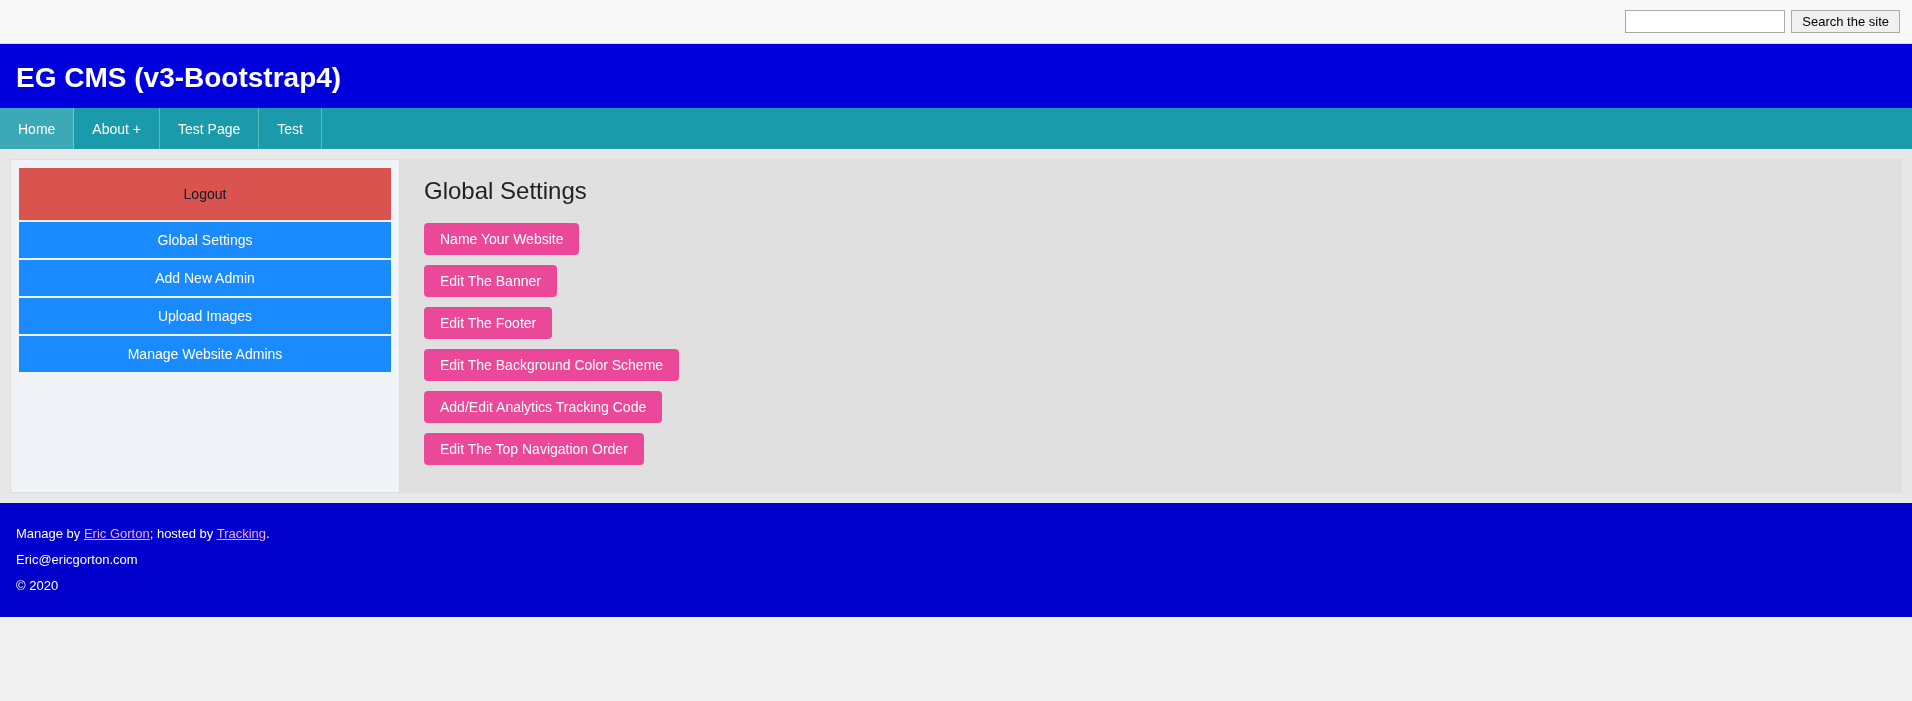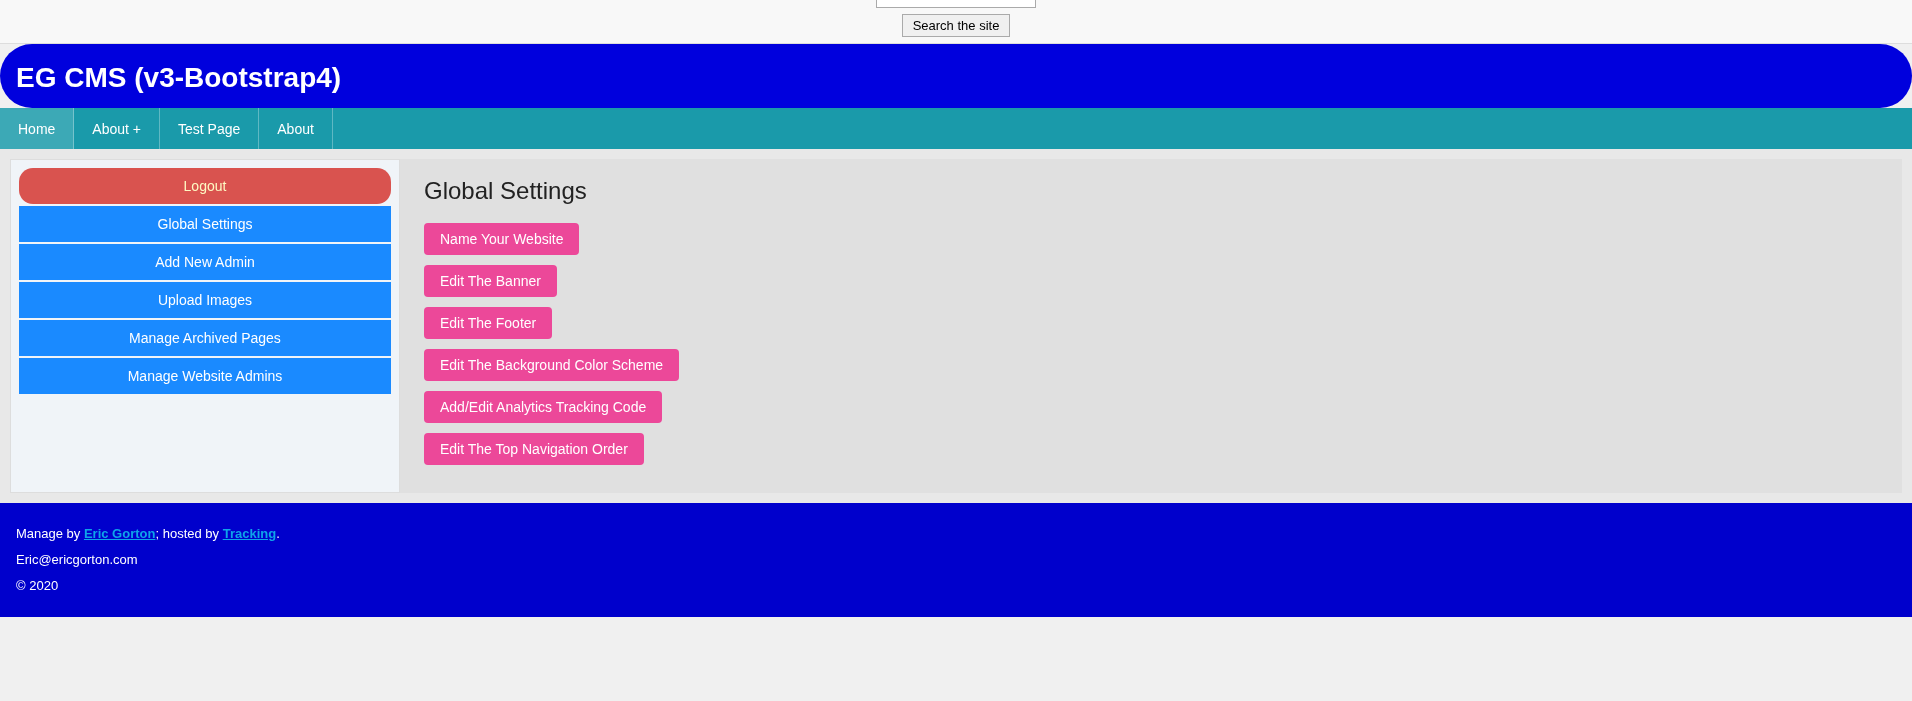--- a/index.html
+++ b/index.html
@@ -8,42 +8,40 @@
     
     #top-bar {
       background: #f8f8f8;
       border-bottom: 1px solid #ddd;
       padding: 6px 12px;
       display: flex;
       justify-content: flex-end;
       align-items: center;
       gap: 6px;
       height: 44px;
-      flex-direction: column;
     }
     #top-bar input[type="text"] {
       border: 1px solid #aaa;
       padding: 3px 6px;
       font-size: 13px;
       width: 160px;
     }
     #top-bar button {
       border: 1px solid #aaa;
       background: #f0f0f0;
       padding: 3px 10px;
       font-size: 13px;
       cursor: pointer;
     }
 
     
     #header {
       background: #0000dd;
       color: white;
       padding: 18px 16px 14px 16px;
-      border-radius: 32px;
     }
     #header h1 {
       font-size: 28px;
       font-weight: bold;
     }
 
     
     #navbar {
       background: #1a9aaa;
       display: flex;
@@ -76,27 +74,26 @@
     
     #sidebar {
       width: 390px;
       min-width: 390px;
       background: #f0f4f8;
       border: 1px solid #ddd;
       padding: 8px;
     }
     .sidebar-logout {
       background: #d9534f;
-      color: #fef9c3;
+      color: #0f172a;
       text-align: center;
-      padding: 10px;
+      padding: 18px;
       cursor: pointer;
       margin-bottom: 2px;
       font-size: 14px;
-      border-radius: 14px;
     }
     .sidebar-link {
       background: #1a8aff;
       color: white;
       text-align: center;
       padding: 10px;
       cursor: pointer;
       margin-bottom: 2px;
       font-size: 14px;
     }
@@ -128,53 +125,51 @@
 
     
     #footer {
       background: #0000cc;
       color: white;
       padding: 18px 16px;
       font-size: 13px;
       line-height: 2;
     }
     #footer a {
-      color: #0ea5e9;
+      color: #f9a8d4;
       text-decoration: underline;
-      font-weight: bold;
     }
   </style>
 </head>
 <body>
 
 <div id="top-bar">
   <input type="text" placeholder="" style="">
   <button>Search the site</button>
 </div>
 
 <div id="header">
   <h1>EG CMS (v3-Bootstrap4)</h1>
 </div>
 
 <nav id="navbar">
 
 <div class="nav-item">Home</div>
     <div class="nav-item">About +</div>
     <div class="nav-item">Test Page</div>
-    <div class="nav-item">About</div>
+    <div class="nav-item">Test</div>
   </nav>
 
 <div id="main">
   <div id="sidebar">
     <div class="sidebar-logout">Logout</div>
 
   <div class="sidebar-link">Global Settings</div>
       <div class="sidebar-link">Add New Admin</div>
       <div class="sidebar-link">Upload Images</div>
-      <div class="sidebar-link">Manage Archived Pages</div>
       <div class="sidebar-link">Manage Website Admins</div>
     </div>
   <div id="content">
     <h2>Global Settings</h2>
 
   <button class="action-btn">Name Your Website</button>
       <button class="action-btn">Edit The Banner</button>
       <button class="action-btn">Edit The Footer</button>
       <button class="action-btn">Edit The Background Color Scheme</button>
       <button class="action-btn">Add/Edit Analytics Tracking Code</button>

